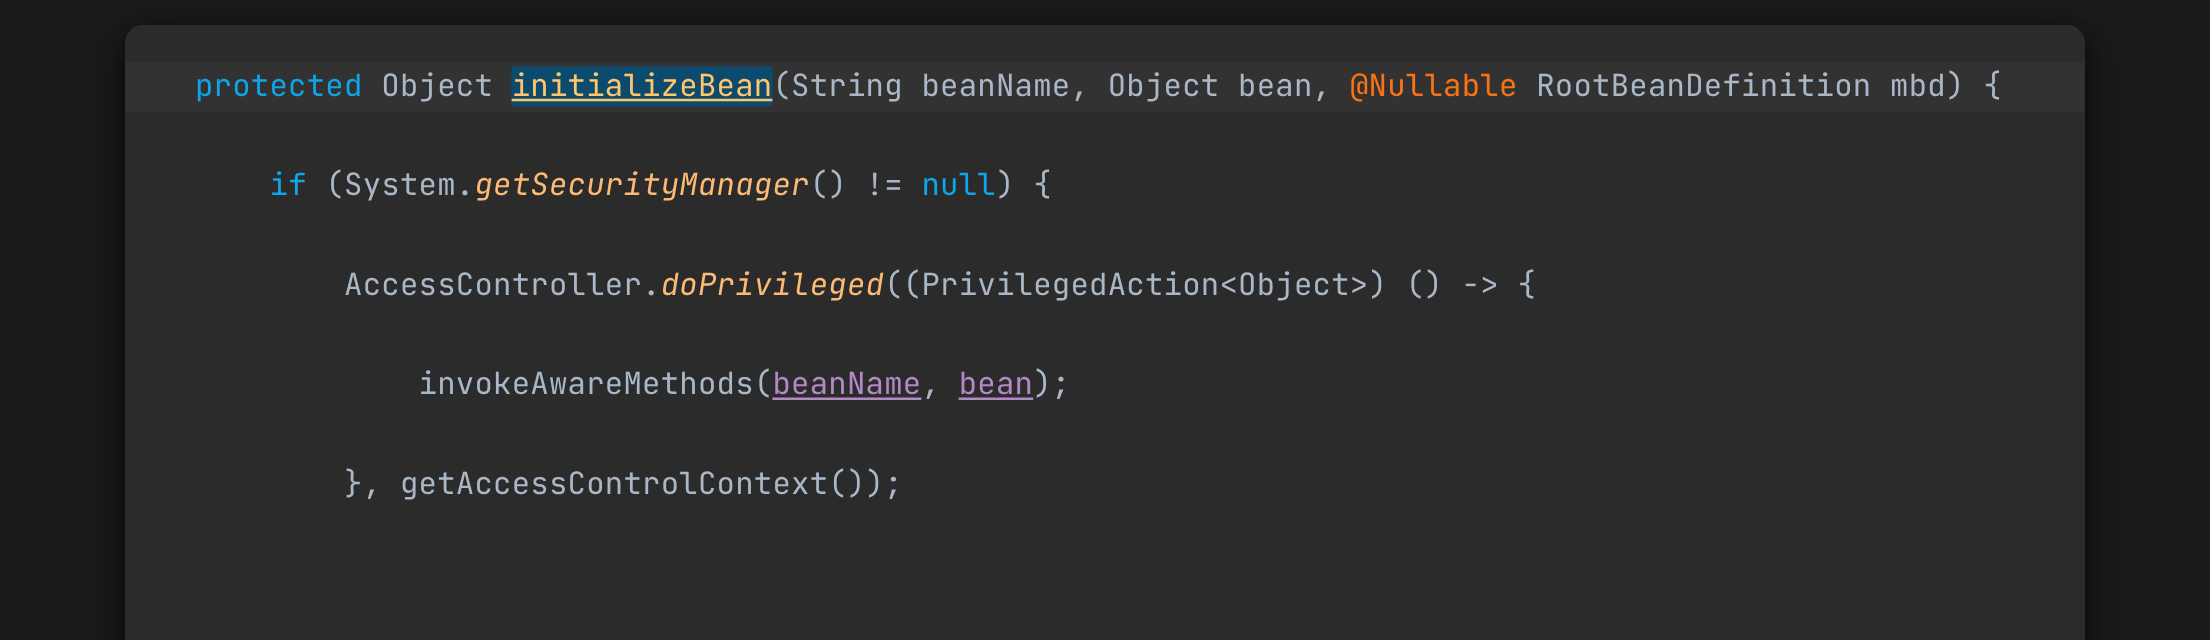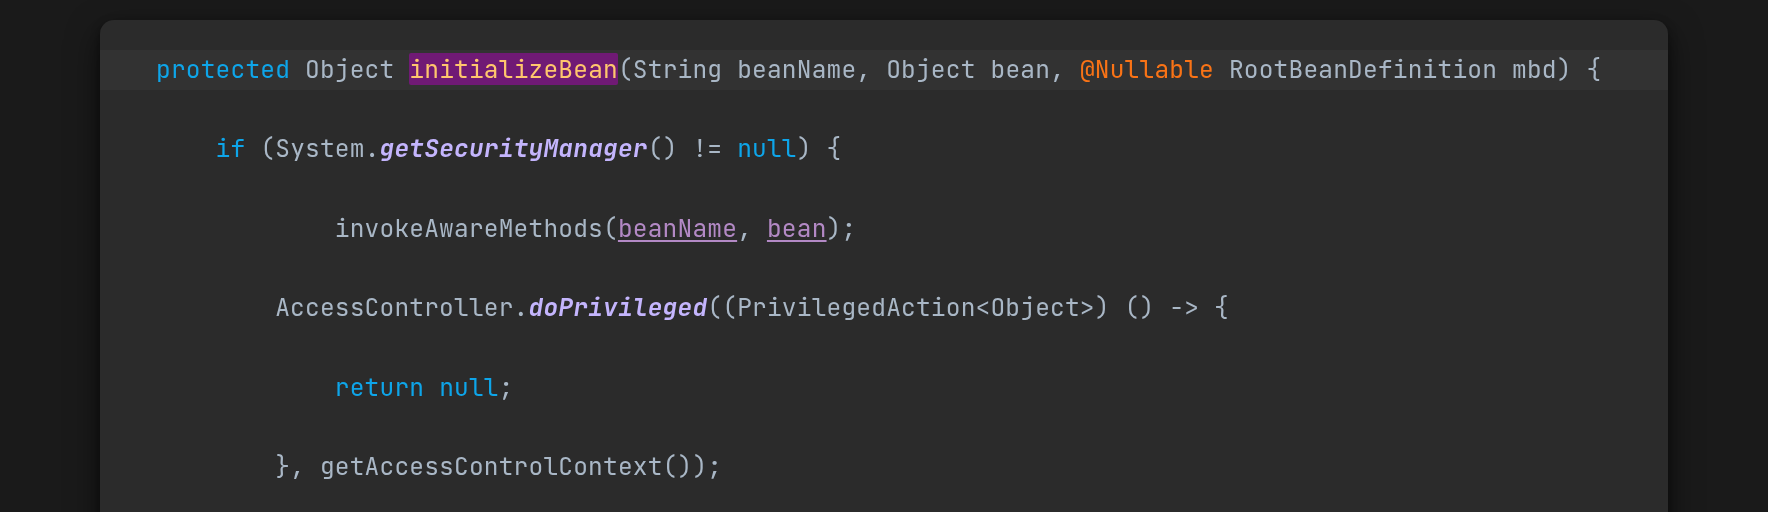--- a/index.html
+++ b/index.html
@@ -26,36 +26,36 @@
     color: #a9b7c6;
     white-space: pre;
     letter-spacing: 0.2px;
   }
   .line { display: block; padding: 0 56px; }
   .line.hl { background: #323232; }
   
   .kw     { color: #0ea5e9; }         
   .type   { color: #a9b7c6; }         
   .mname  { color: #ffc66d; }         
-  .italic { font-style: italic; color:#c4b5fd;font-weight:bold; }
+  .italic { font-style: italic; color:#fdba74; }
   .ann    { color: #f97316; }         
   .null   { color: #0ea5e9; }
   .param  { color: #b389c5; text-decoration: underline; text-underline-offset: 3px; }
   .sel {
-    background:#701a75;
+    background:#0c4a6e;
     border-radius:2px;
+    text-decoration:underline;
   }
 </style>
 </head>
 <body>
 
 <div class="editor-card">
 <pre class="code"><span class="line hl"><span class="kw">protected</span><span> </span><span class="type">Object</span><span> </span><span class="mname sel">initializeBean</span><span>(</span><span class="type">String</span><span> </span><span>beanName</span><span>, </span><span class="type">Object</span><span> </span><span>bean</span><span>, </span><span class="ann">@Nullable</span><span> </span><span class="type">RootBeanDefinition</span><span> </span><span>mbd</span><span>) {</span></span>
 <span class="line"><span>    </span><span class="kw">if</span><span> (</span><span>System</span><span>.</span><span class="italic">getSecurityManager</span><span>()</span><span> != </span><span class="null">null</span><span>) {</span></span>
+<span class="line"><span>        </span><span>AccessController</span><span>.</span><span class="italic">doPrivileged</span><span>((</span><span>PrivilegedAction</span><span>&lt;</span><span>Object</span><span>&gt;</span><span>) () -&gt; {</span></span>
 <span class="line"><span>            </span><span>invokeAwareMethods</span><span>(</span><span class="param">beanName</span><span>, </span><span class="param">bean</span><span>);</span></span>
-<span class="line"><span>        </span><span>AccessController</span><span>.</span><span class="italic">doPrivileged</span><span>((</span><span>PrivilegedAction</span><span>&lt;</span><span>Object</span><span>&gt;</span><span>) () -&gt; {</span></span>
-<span class="line"><span>            </span><span class="kw">return</span><span> </span><span class="null">null</span><span>;</span></span>
 <span class="line"><span>        </span><span>}, </span><span>getAccessControlContext</span><span>());</span></span>
 
 
 
 </pre>
 </div>
 
 </body></html>

